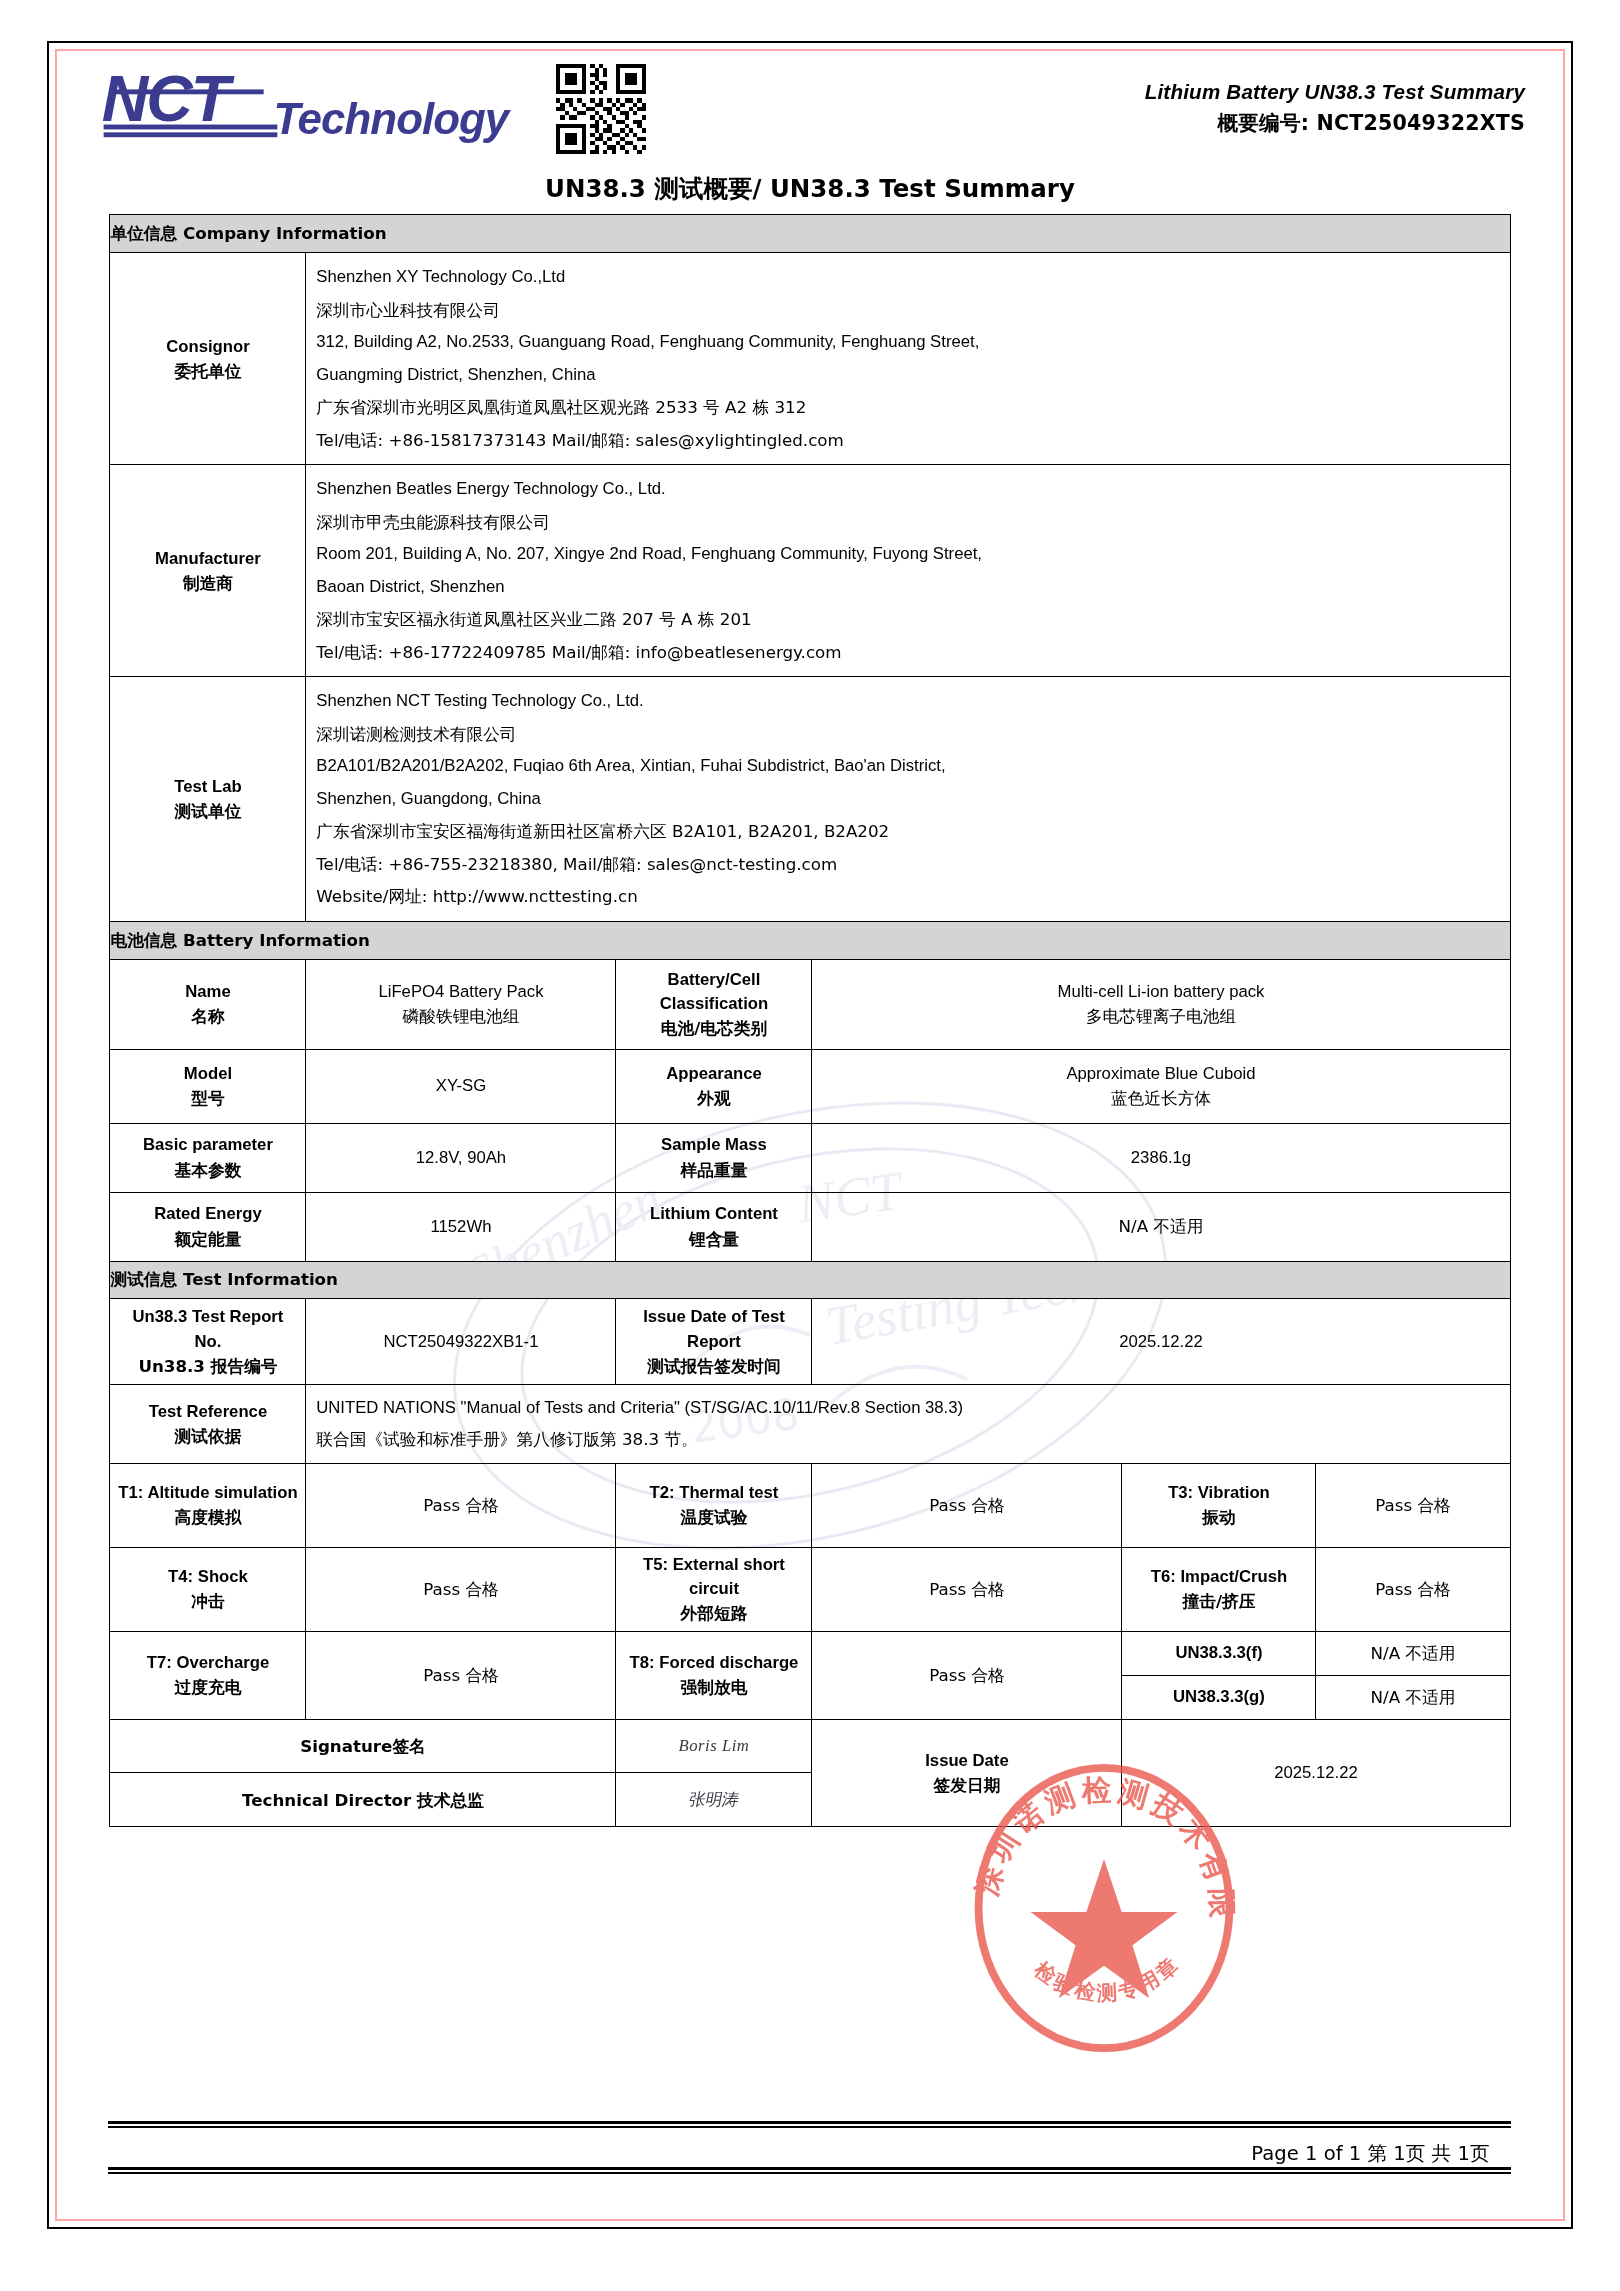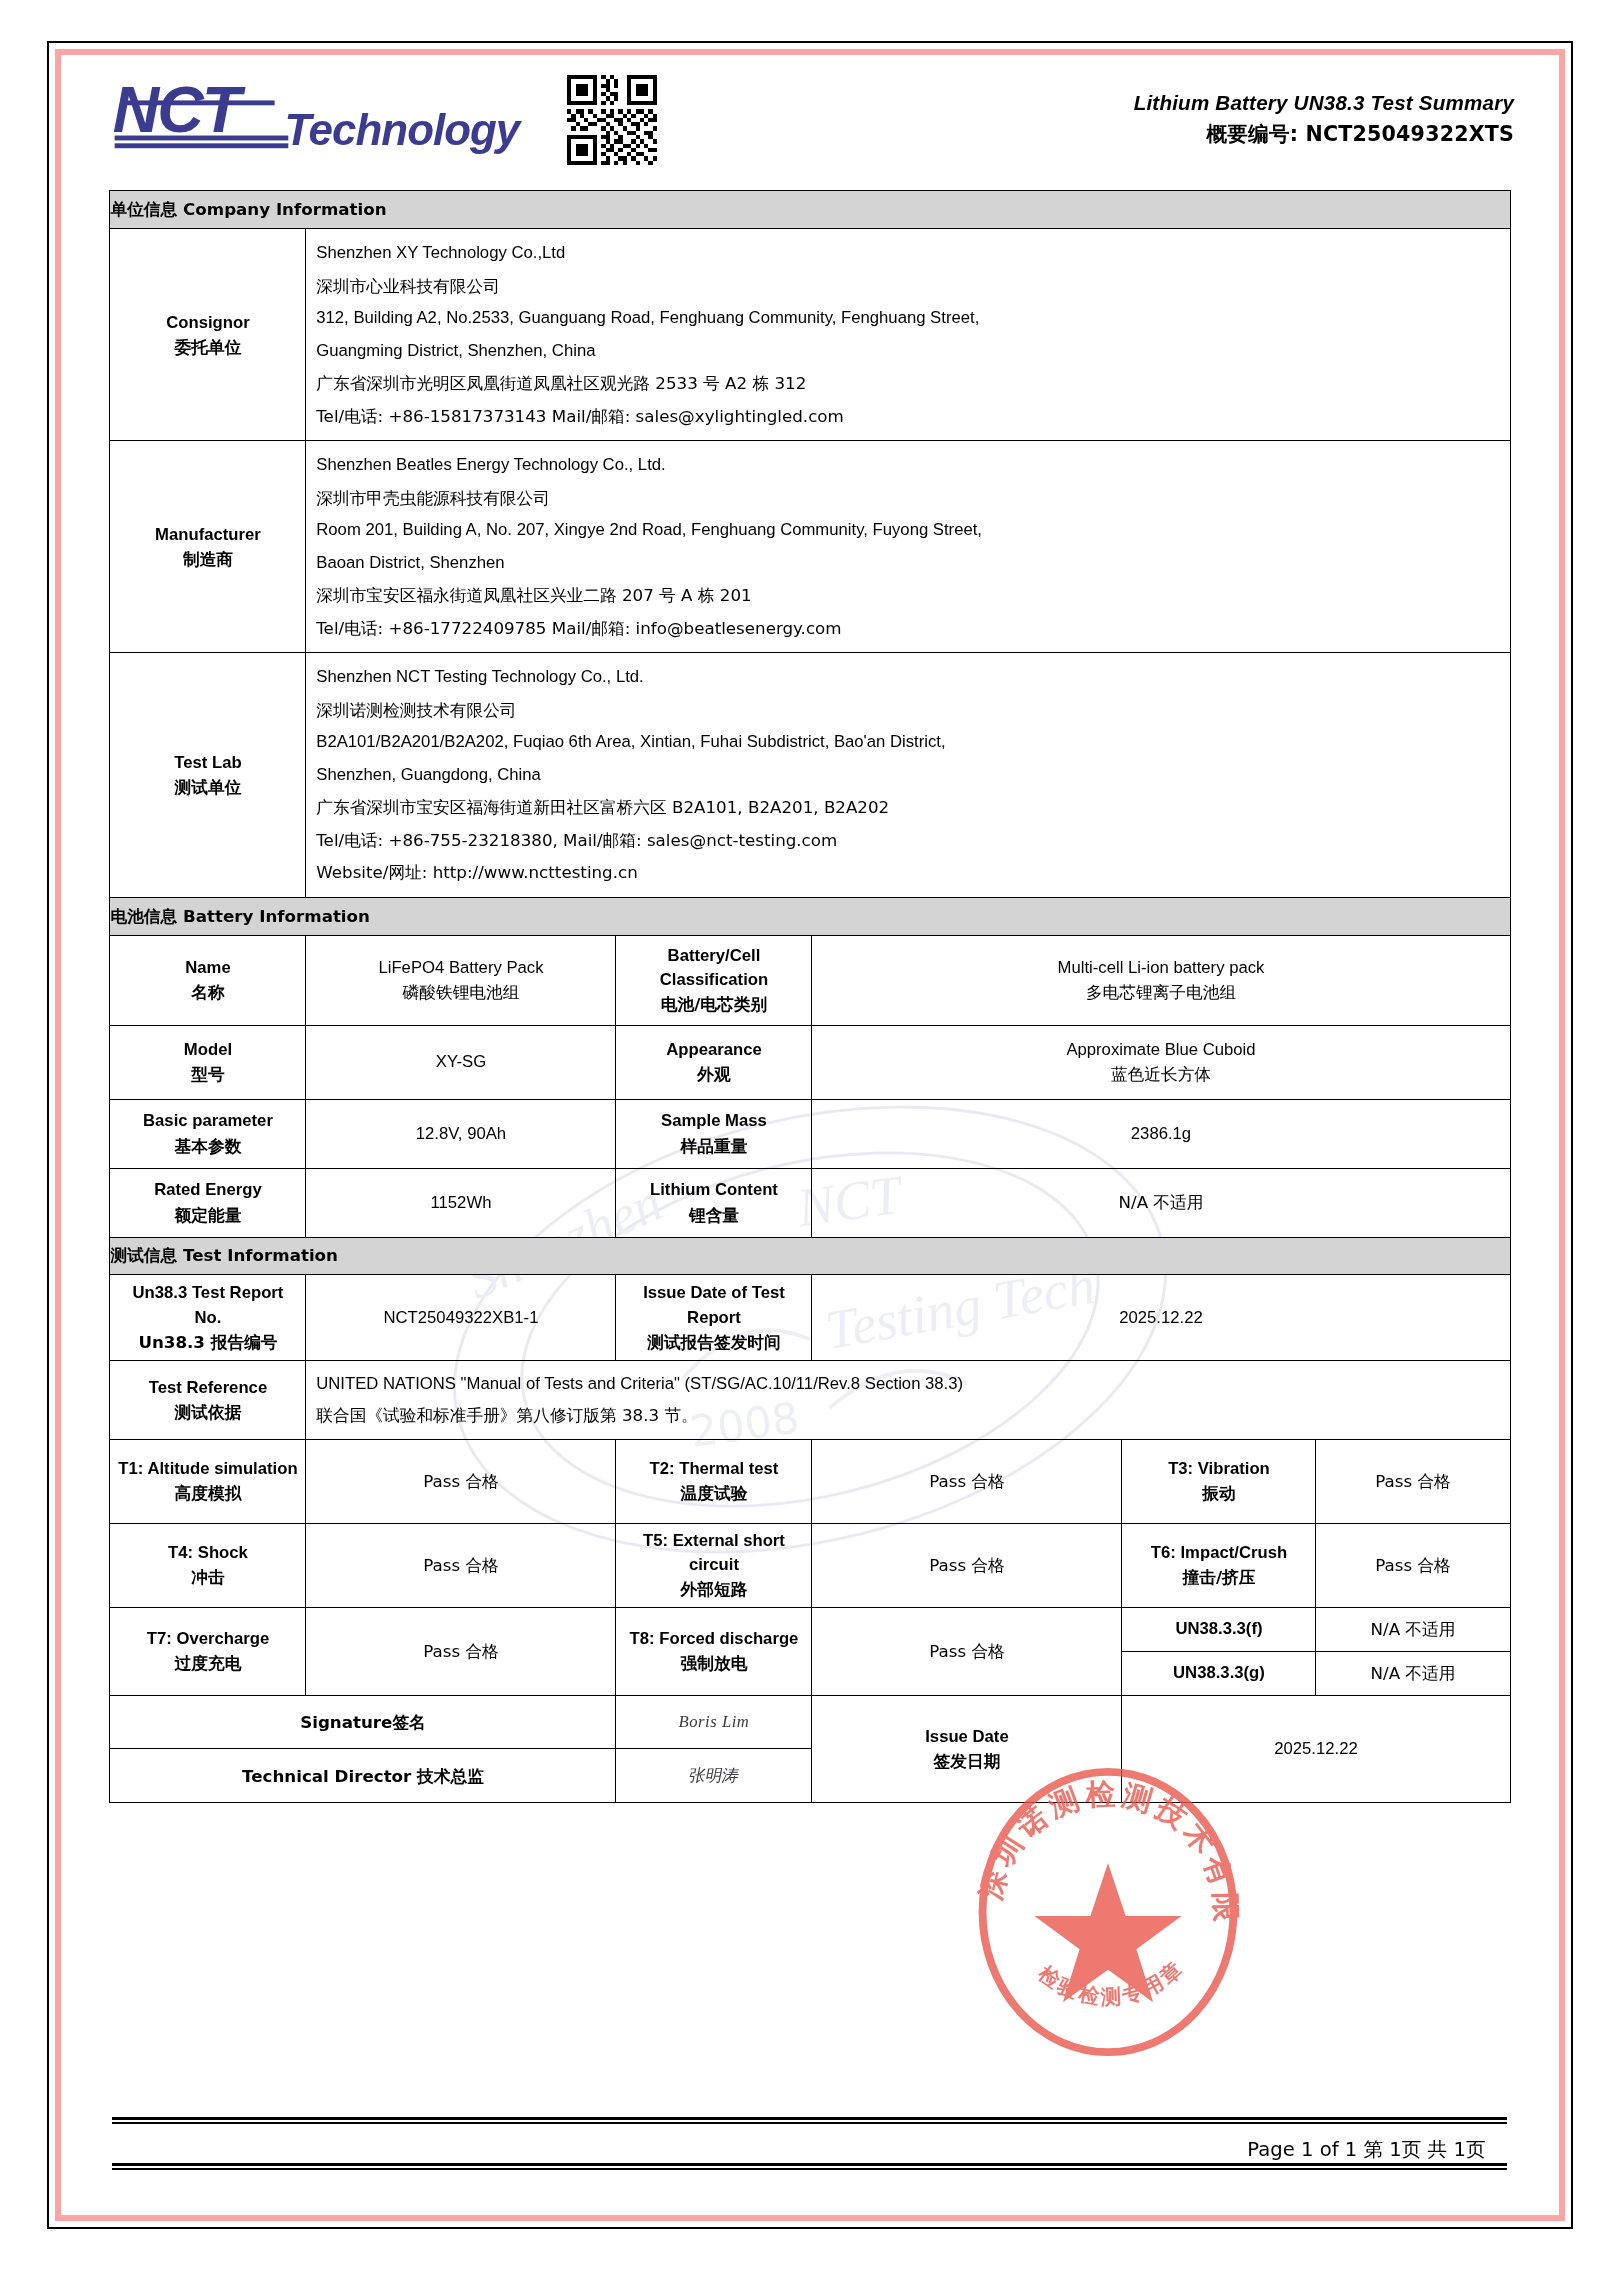--- a/index.html
+++ b/index.html
@@ -14,23 +14,23 @@
     position:absolute;
     left:47px;top:41px;
     width:1526px;height:2188px;
     border:2.9px solid #000;
     box-sizing:border-box;
     background:#fff;
   }
   .inner{
     position:absolute;
     left:5.9px;top:5.9px;right:5.9px;bottom:5.9px;
-    border:6px solid #fca5a5;
+    border:2px solid #fca5a5;
     box-sizing:border-box;
-    padding:8px;
+    padding:1px;
   }
   
   .header{
     position:relative;
     height:106px;
     padding:11.8px 33px 0 33px;
   }
   .logo{
     position:absolute;left:41px;top:13.7px;
     width:421px;height:80px;
@@ -290,20 +290,21 @@
         <rect x="19" y="20" width="1" height="1"></rect>
       </g>
     </svg>
 
     <div class="hdr-right">
       <div class="l1">Lithium Battery UN38.3 Test Summary</div>
       <div class="l2 cn">概要编号: NCT25049322XTS</div>
     </div>
   </div>
 
+  <div class="doc-title cn">UN38.3 测试概要/ UN38.3 Test Summary</div>
 
   <svg class="wm" viewBox="0 0 900 560">
     <g fill="none" stroke="#b8b8dc" stroke-width="3">
       <ellipse cx="450" cy="280" rx="370" ry="215" transform="rotate(-14 450 280)"></ellipse>
       <ellipse cx="450" cy="280" rx="300" ry="170" transform="rotate(-14 450 280)"></ellipse>
     </g>
     <g fill="#c6c6e2" font-family="Liberation Serif, serif" font-size="56" font-style="italic">
       <text x="110" y="250" transform="rotate(-24 110 250)">Shenzhen</text>
       <text x="440" y="175" transform="rotate(-8 440 175)">NCT</text>
       <text x="470" y="300" transform="rotate(-10 470 300)">Testing Tech</text>

